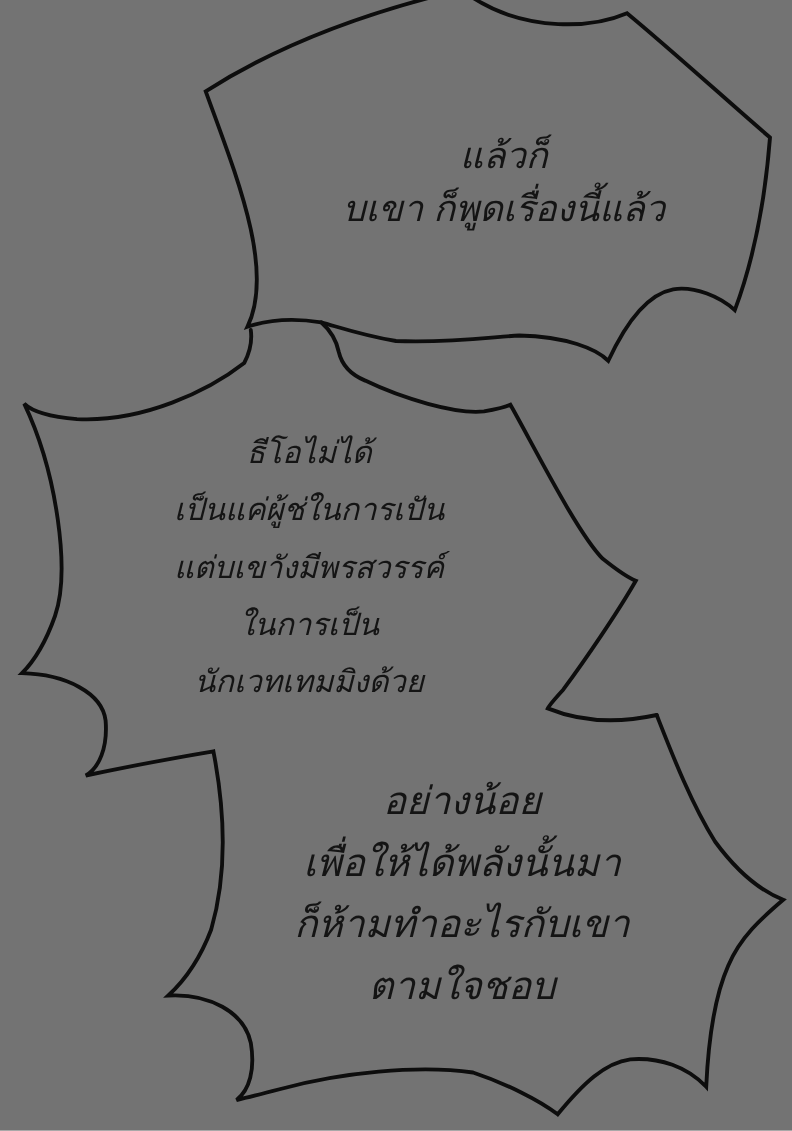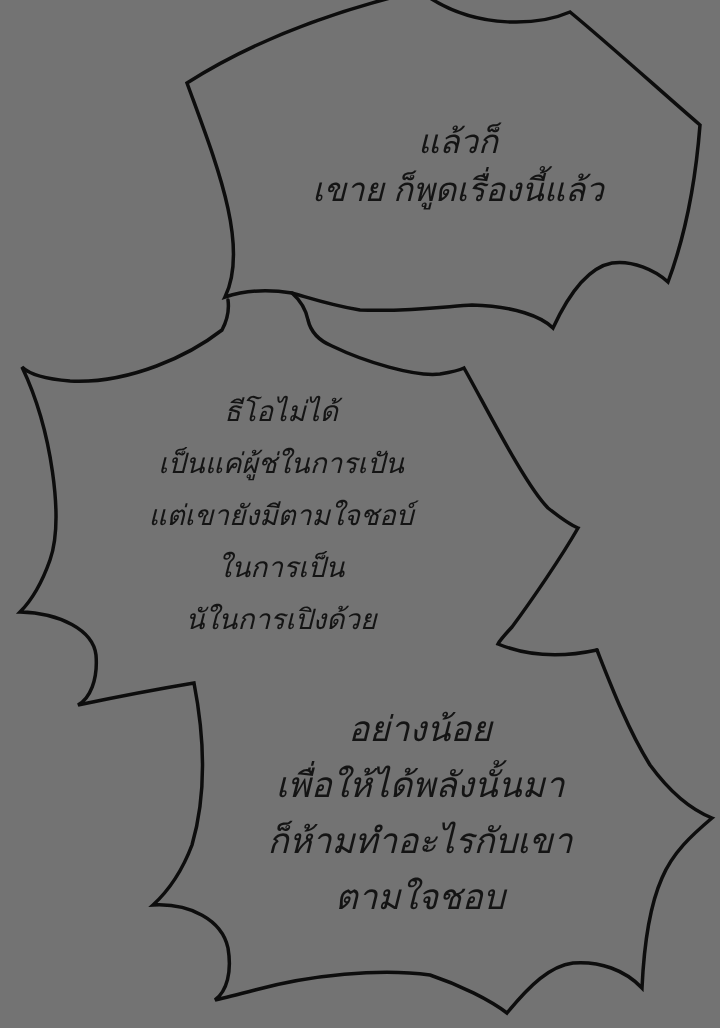--- a/index.html
+++ b/index.html
@@ -103,29 +103,29 @@
       C 93,630 60,613 20,612
       Q 38,594 50,560
       C 64,520 52,430 22,367
       Q 33,378 70,381
       C 130,384 190,355 222,330
       Q 230,315 228,300"></path>
   </svg>
 
   <div class="bubble-text" id="bubble-1-text">
     <span class="line">แล้วก็</span>
-    <span class="line">เขาย ก็พูดเรื่องนี้แล้ว</span>
+    <span class="line">บเขา ก็พูดเรื่องนี้แล้ว</span>
   </div>
 
   <div class="bubble-text" id="bubble-2-text">
     <span class="line">ธีโอไม่ได้</span>
     <span class="line">เป็นแค่ผู้ช่ในการเปัน</span>
-    <span class="line">แต่เขายังมีตามใจชอบ์</span>
+    <span class="line">แต่บเขาังมีพรสวรรค์</span>
     <span class="line">ในการเป็น</span>
-    <span class="line">นัในการเปิงด้วย</span>
+    <span class="line">นักเวทเทมมิงด้วย</span>
   </div>
 
   <div class="bubble-text" id="bubble-3-text">
     <span class="line">อย่างน้อย</span>
     <span class="line">เพื่อให้ได้พลังนั้นมา</span>
     <span class="line">ก็ห้ามทำอะไรกับเขา</span>
     <span class="line">ตามใจชอบ</span>
   </div>
 
 </div>

